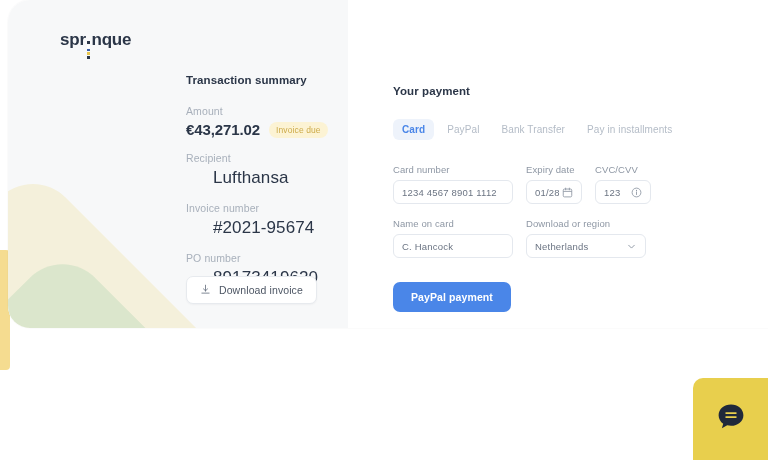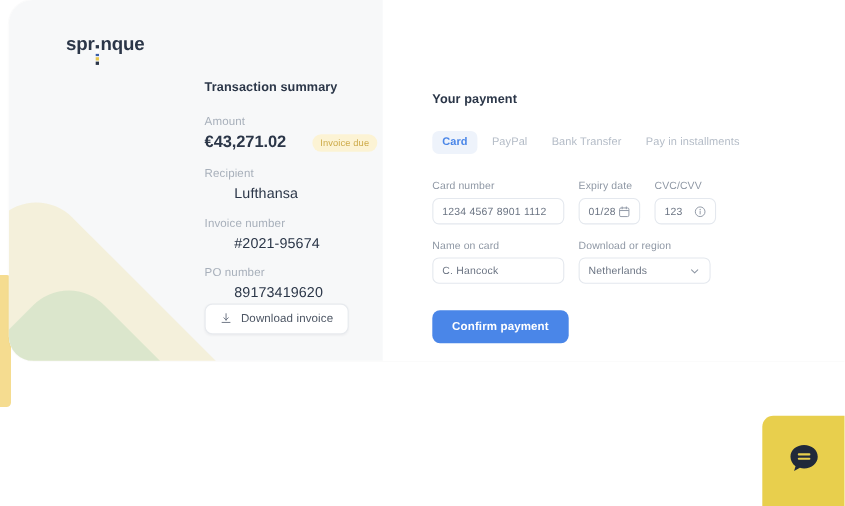--- a/index.html
+++ b/index.html
@@ -127,26 +127,26 @@
     letter-spacing: .1px;
   }
   .field { margin-bottom: 14px; }
   .field-label {
     font-size: 10.5px;
     color: #a8b0bb;
     margin-bottom: 4px;
     letter-spacing: .1px;
   }
   .field-value {
-    font-size: 13px;
+    font-size: 17px;
     color: #2b3648;
     letter-spacing: .1px;
     padding-left: 27px;
   }
-  .amount-row { display: flex; align-items: center; gap: 24px; }
+  .amount-row { display: flex; align-items: center; gap: 9px; }
   .amount-value {
     font-size: 15px;
     font-weight: 600;
     color: #2b3648;
     letter-spacing: -.1px;
   }
   .badge {
     background: #fcf3d4;
     color: #cdab4a;
     font-size: 8.5px;
@@ -397,21 +397,21 @@
               <span class="input-text">Netherlands</span>
               <span class="input-icon">
                 <svg width="11" height="11" viewBox="0 0 14 14" fill="none">
                   <path d="M3.4 5.4L7 9l3.6-3.6" stroke="#8e97a4" stroke-width="1.2" stroke-linecap="round" stroke-linejoin="round"></path>
                 </svg>
               </span>
             </div>
           </div>
         </div>
 
-        <button class="confirm-btn">Confirm payment</button>
+        <button class="confirm-btn">PayPal payment</button>
       </div>
     </div>
   </div>
 
   <div class="chat-widget">
     <span>
       <svg width="34" height="34" viewBox="0 0 34 34" fill="none">
         <path d="M17 4.6c6.9 0 12.4 4.6 12.4 10.6S23.9 25.8 17 25.8c-1.3 0-2.6-.16-3.8-.47l-5.3 2.9 1.3-4.4C6.5 21.9 4.6 18.6 4.6 15.2 4.6 9.2 10.1 4.6 17 4.6z" fill="#20293a"></path>
         <path d="M12.2 13.1h9.6M12.2 17.1h9.6" stroke="#e8cf4d" stroke-width="1.9" stroke-linecap="round"></path>
       </svg>

